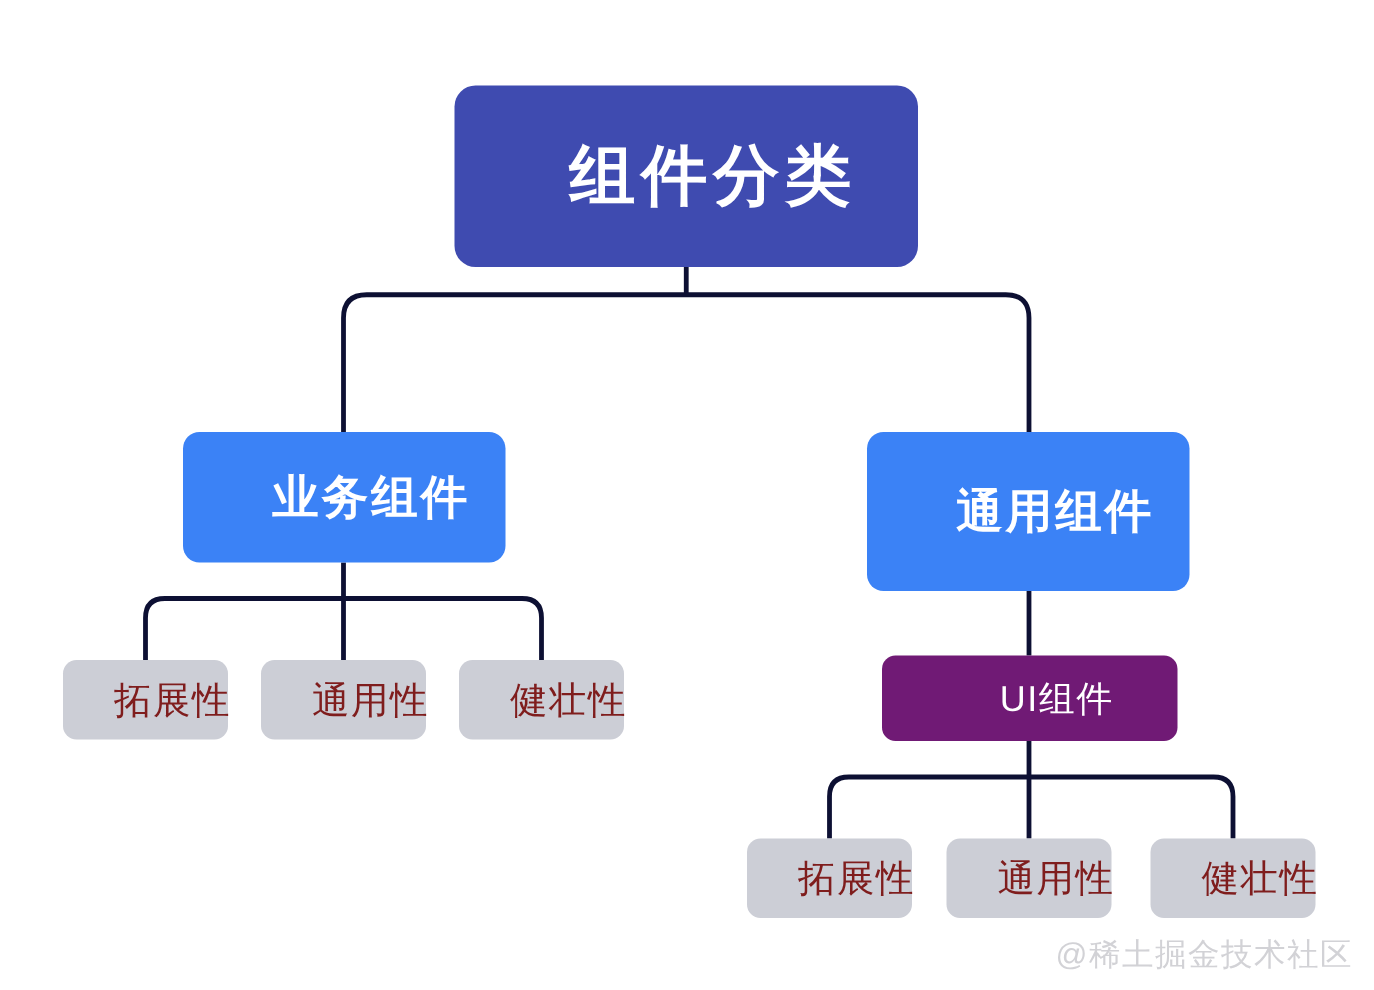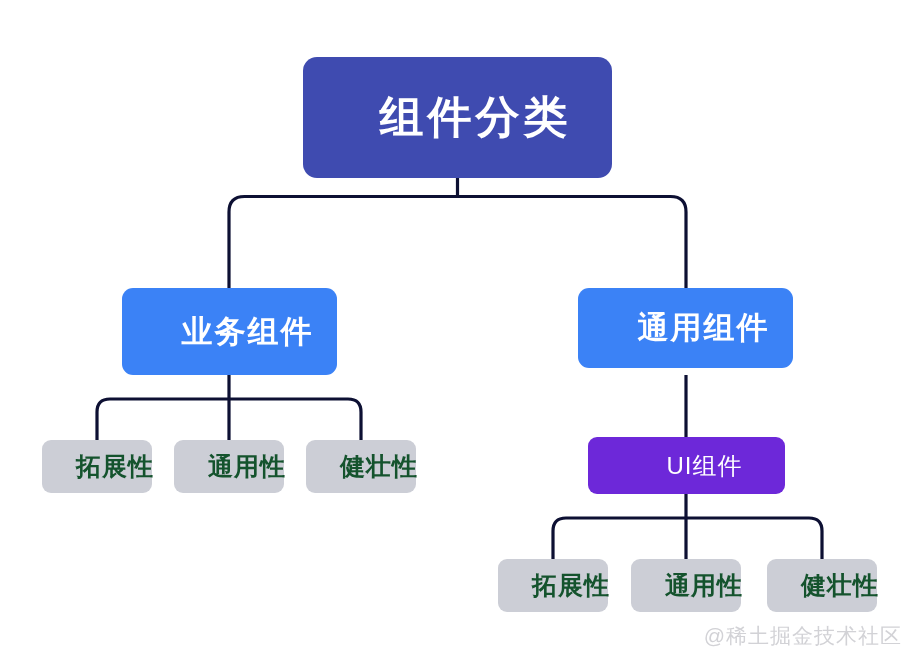--- a/index.html
+++ b/index.html
@@ -67,34 +67,34 @@
   .node-branch {
     background: #3b82f6;
     color: #ffffff;
     border-radius: 11px;
     font-size: 31px;
     font-weight: 700;
     letter-spacing: 2px;
   }
 
   .node-sub {
-    background: #6d28d9;
+    background: #701a75;
     color: #ffffff;
     border-radius: 9px;
     font-size: 24px;
     font-weight: 500;
     letter-spacing: 1px;
   }
 
   .node-leaf {
     background: #ccced6;
-    color: #14532d;
+    color: #7f1d1d;
     border-radius: 9px;
     font-size: 25px;
-    font-weight: 700;
+    font-weight: 400;
     letter-spacing: 1px;
   }
 
   
   #watermark {
     position: absolute;
     right: 14px;
     bottom: 10px;
     z-index: 3;
     color: #d2d2d6;
@@ -128,21 +128,21 @@
   </svg>
 
   <div class="node node-root" style="left:303px; top:57px; width:309px; height:121px;">
     <span>组件分类</span>
   </div>
 
   <div class="node node-branch" style="left:122px; top:288px; width:215px; height:87px;">
     <span>业务组件</span>
   </div>
 
-  <div class="node node-branch" style="left:578px; top:288px; width:215px; height:80px;">
+  <div class="node node-branch" style="left:578px; top:288px; width:215px; height:106px;">
     <span>通用组件</span>
   </div>
 
   <div class="node node-leaf" style="left:42px; top:440px; width:110px; height:53px;">
     <span>拓展性</span>
   </div>
 
   <div class="node node-leaf" style="left:174px; top:440px; width:110px; height:53px;">
     <span>通用性</span>
   </div>

